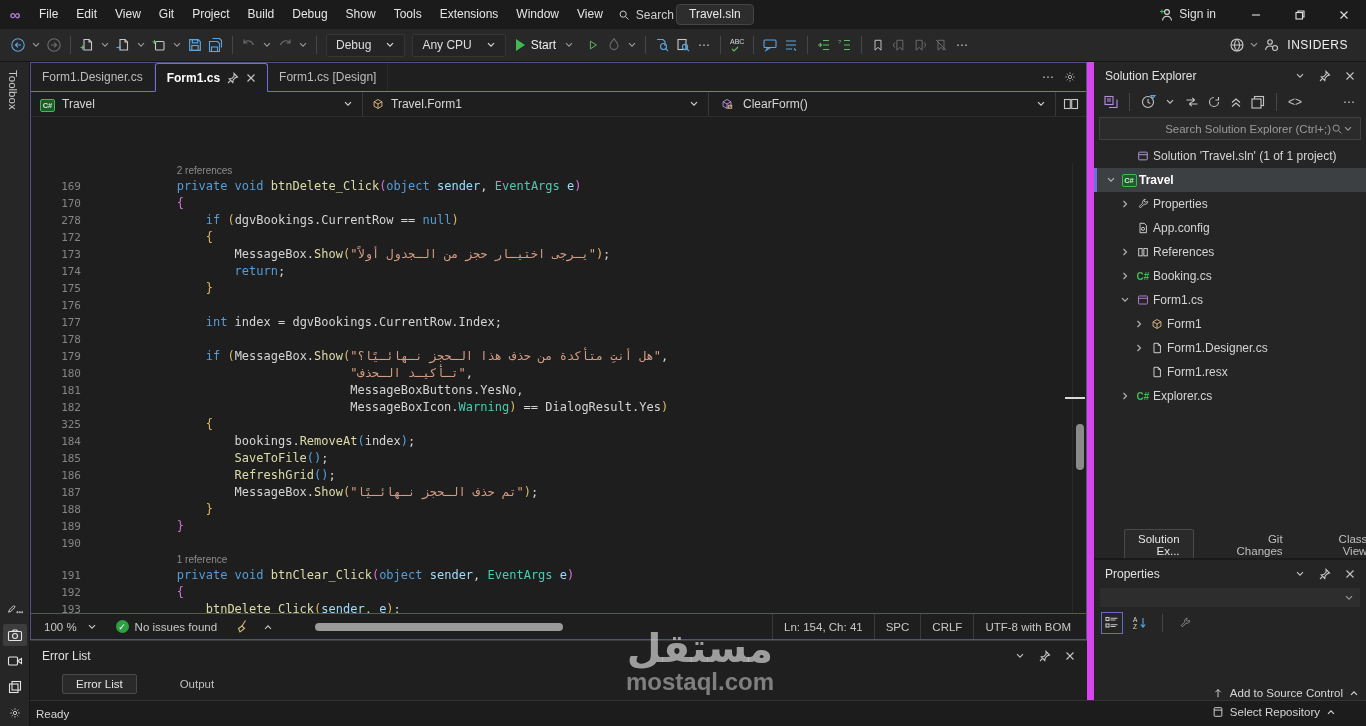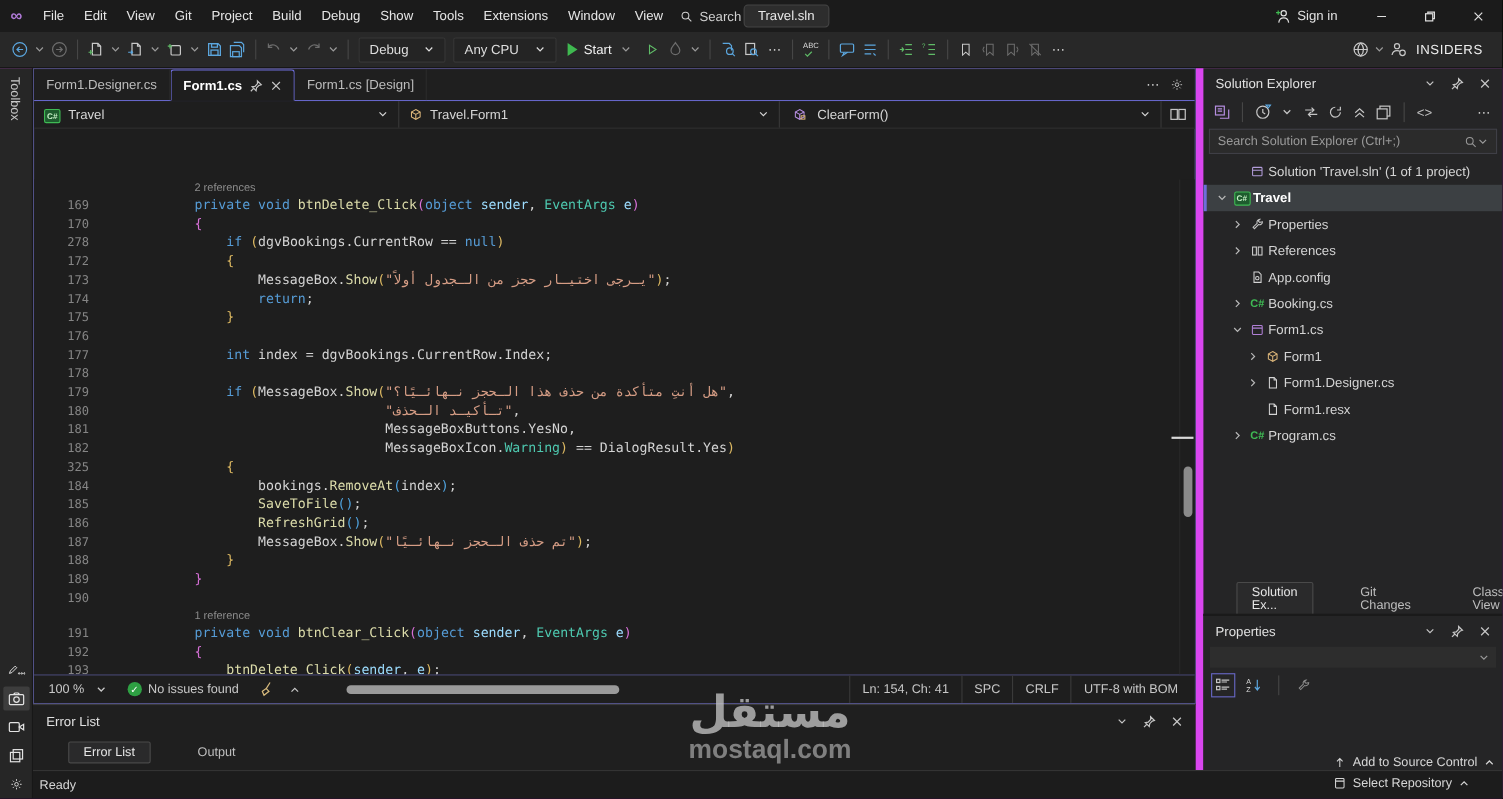--- a/index.html
+++ b/index.html
@@ -90,21 +90,21 @@
 
   
   .errorlist{flex:1;background:#1f1f1f;border-top:1px solid #3a3a3a;position:relative;}
   .el-header{height:30px;display:flex;align-items:center;padding:0 12px;color:#e0e0e0;}
   .panel-icons{margin-left:auto;display:flex;align-items:center;gap:14px;color:#c5c5c5;}
   .el-tabs{display:flex;align-items:center;gap:2px;padding-left:4px;font-size:11.5px;height:25px;}
   .ptab{padding:3px 13px;color:#bfbfbf;margin-left:28px;}
   .ptab.active{border:1px solid #4a4a4a;background:#2a2a2b;color:#e6e6e6;border-radius:2px;}
 
   
-  .right-col{width:272px;height:664px;display:flex;flex-direction:column;background:#252526;flex:none;}
+  .right-col{width:272px;height:664px;display:flex;flex-direction:column;background:#252526;flex:none;text-align:right;}
   .sx{height:496px;display:flex;flex-direction:column;flex:none;}
   .pane-title{height:27px;display:flex;align-items:center;padding:0 11px;color:#e0e0e0;}
   .sx-toolbar{height:26px;display:flex;align-items:center;gap:4px;padding:0 8px;color:#c5c5c5;}
   .sxi{display:flex;align-items:center;justify-content:center;min-width:18px;height:20px;}
   .sxi.purple{color:#b68ee0;}
   .sx-search{height:23px;margin:2px 5px 4px 5px;background:#2b2b2b;border:1px solid #3f3f46;
              display:flex;align-items:center;padding:0 7px;color:#9a9a9a;font-size:11.5px;}
   .sx-search .ph{flex:1;}
   .tree{flex:1;position:relative;overflow:hidden;}
   .trow{height:24px;display:flex;align-items:center;color:#d4d4d4;position:relative;}
@@ -794,42 +794,42 @@
               <span class="nico">
                 <span style="color:#c5c5c5">
                   <svg class="ic s12" viewBox="0 0 14 14">
                     <path d="M12.5 4.2a3.2 3.2 0 01-4.3 3L4 11.5 2.5 10l4.3-4.2a3.2 3.2 0 013-4.3L8 3.3l1.5 1.5z"></path>
                   </svg>
                 </span>
               </span>
               <span>Properties</span>
             </div>
             <div class="trow" style="padding-left: 22px;">
-              <span class="chev">
-                <svg class="ic s10" viewBox="0 0 10 10">
-                  <path d="M3.5 2l3 3-3 3"></path>
-                </svg>
-              </span>
-              <span class="nico">
-                <svg class="ic s12" viewBox="0 0 14 14">
-                  <rect x="2" y="3" width="4" height="8.5"></rect>
-                  <rect x="8" y="3" width="4" height="8.5"></rect>
-                </svg>
-              </span>
-              <span>References</span>
-            </div>
-            <div class="trow" style="padding-left: 22px;">
               <span class="chev"></span>
               <span class="nico">
                 <svg class="ic s12" viewBox="0 0 14 14">
                   <path d="M3.5 1.5h5L11 4v8.5H3.5z"></path>
                   <circle cx="7" cy="8" r="1.8"></circle>
                 </svg>
               </span>
               <span>App.config</span>
+            </div>
+            <div class="trow" style="padding-left: 22px;">
+              <span class="chev">
+                <svg class="ic s10" viewBox="0 0 10 10">
+                  <path d="M3.5 2l3 3-3 3"></path>
+                </svg>
+              </span>
+              <span class="nico">
+                <svg class="ic s12" viewBox="0 0 14 14">
+                  <rect x="2" y="3" width="4" height="8.5"></rect>
+                  <rect x="8" y="3" width="4" height="8.5"></rect>
+                </svg>
+              </span>
+              <span>References</span>
             </div>
             <div class="trow" style="padding-left: 22px;">
               <span class="chev">
                 <svg class="ic s10" viewBox="0 0 10 10">
                   <path d="M3.5 2l3 3-3 3"></path>
                 </svg>
               </span>
               <span class="nico">
                 <span class="cstext">C#</span>
               </span>
@@ -893,21 +893,21 @@
             </div>
             <div class="trow" style="padding-left: 22px;">
               <span class="chev">
                 <svg class="ic s10" viewBox="0 0 10 10">
                   <path d="M3.5 2l3 3-3 3"></path>
                 </svg>
               </span>
               <span class="nico">
                 <span class="cstext">C#</span>
               </span>
-              <span>Program.cs</span>
+              <span>Explorer.cs</span>
             </div>
           </div>
         <div class="sx-tabs" id="sx-tabs-host">
             <div class="ptab active">Solution Ex...</div>
             <div class="ptab">Git Changes</div>
             <div class="ptab">Class View</div>
           </div>
       </div>
 
       <div class="props">

